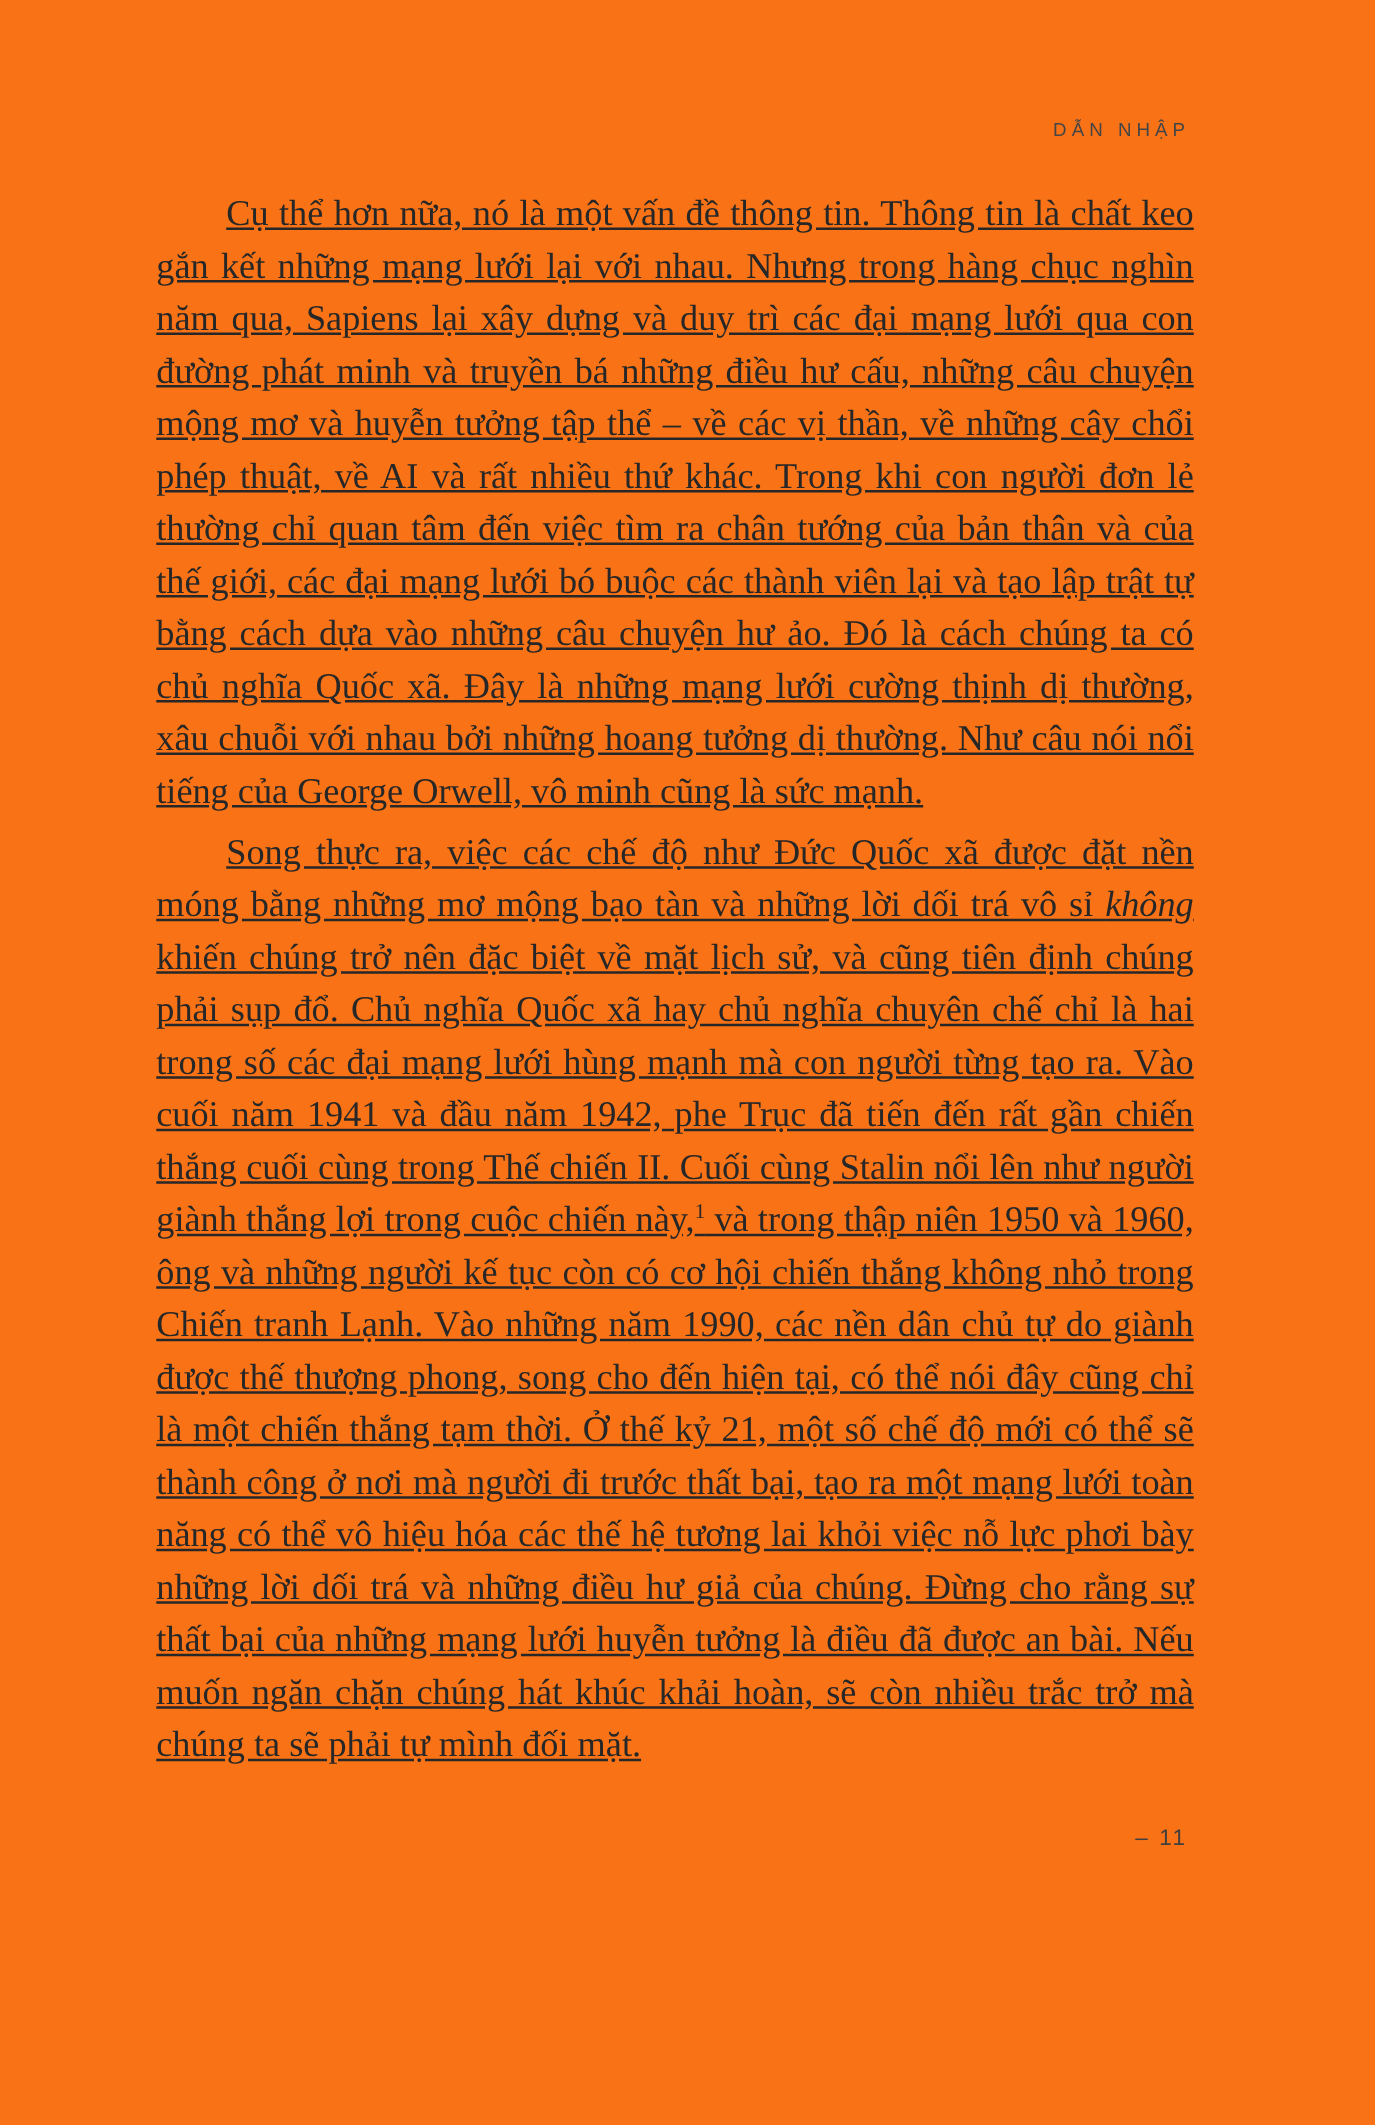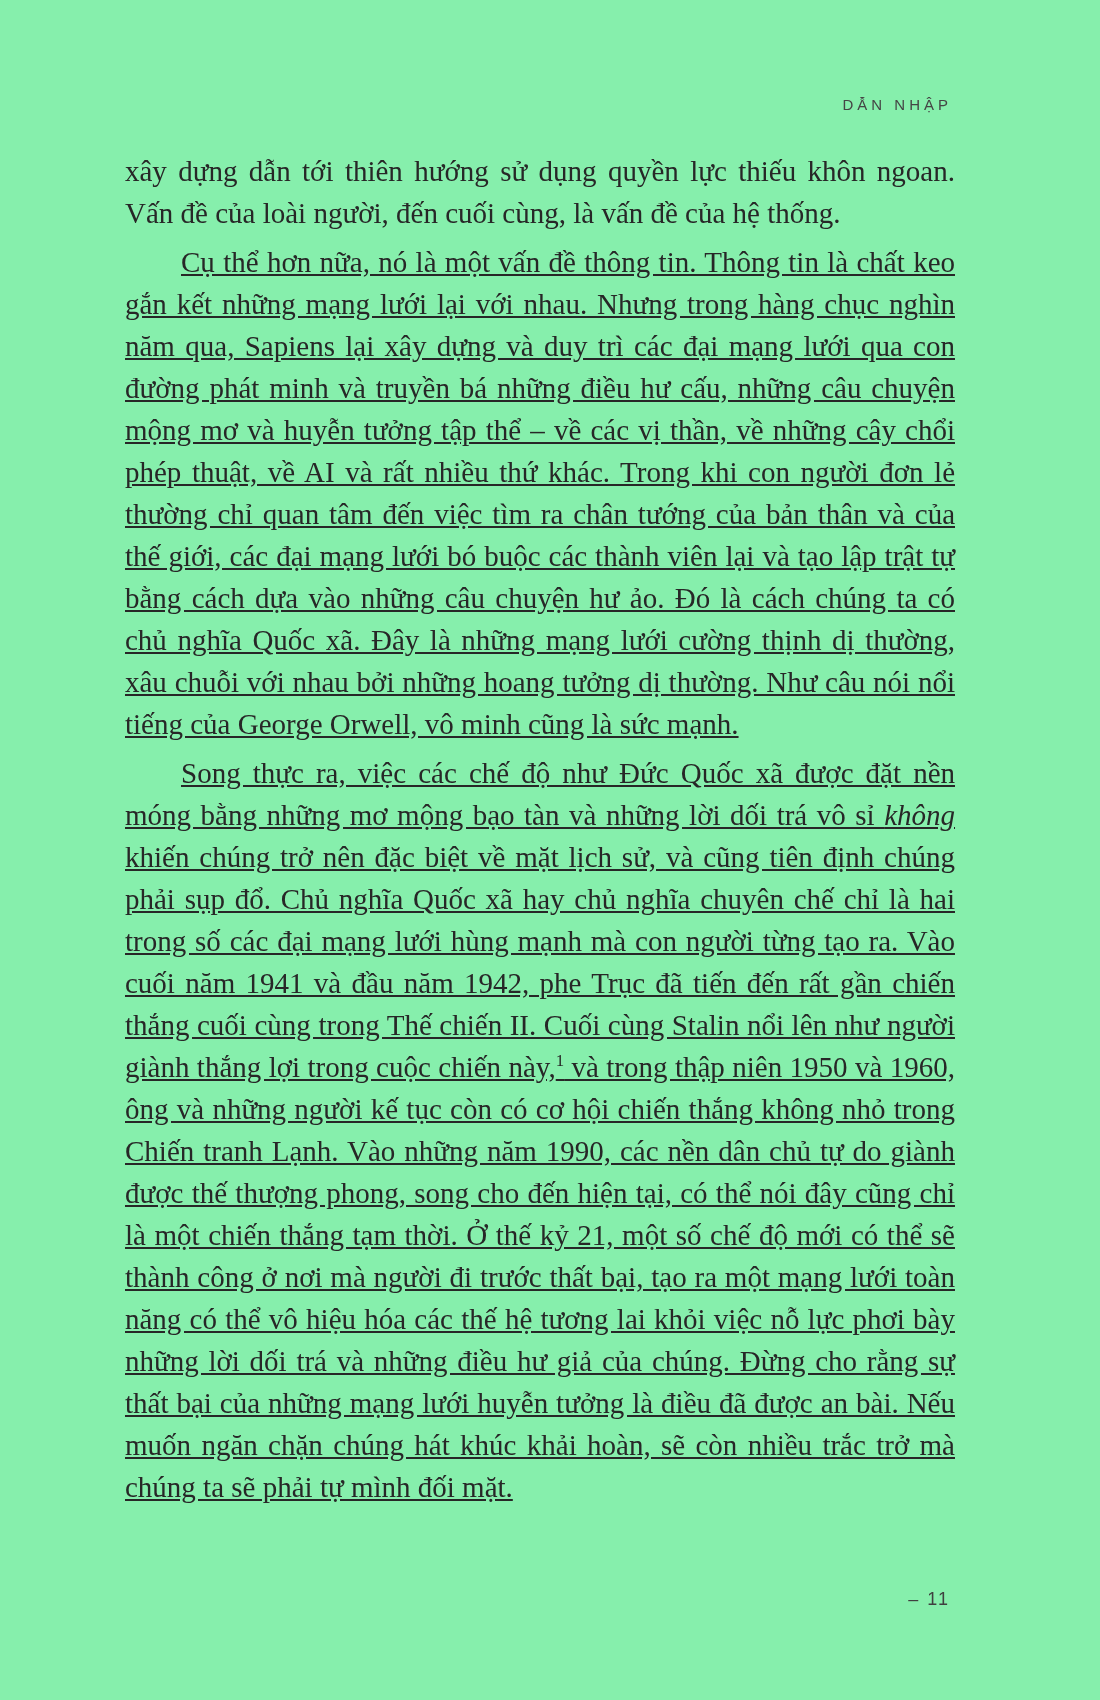--- a/index.html
+++ b/index.html
@@ -1,20 +1,20 @@
 <!DOCTYPE html>
 <html lang="vi"><head>
 <meta charset="utf-8">
 <style>
   html, body { margin: 0; padding: 0; background: #ffffff; }
   .page {
     position: relative;
     width: 1100px;
     height: 1700px;
-    background: #86efac;
+    background: #f97316;
     overflow: hidden;
     font-family: "Liberation Serif", "DejaVu Serif", serif;
   }
   .running-head {
     position: absolute;
     top: 96px;
     right: 148px;
     font-family: "Liberation Sans", "DejaVu Sans", sans-serif;
     font-size: 15px;
     letter-spacing: 4px;
@@ -31,34 +31,33 @@
     font-size: 29px;
     line-height: 42px;
     text-align: justify;
   }
   .para { margin: 0 0 7px 0; }
   .para.indent { text-indent: 56px; text-decoration: underline; }
   .italic { font-style: italic; }
   sup { font-size: 0.58em; line-height: 0; vertical-align: super; }
   .page-number {
     position: absolute;
-    top: 1589px;
+    top: 1460px;
     right: 150px;
     font-family: "Liberation Sans", "DejaVu Sans", sans-serif;
     font-size: 18px;
     letter-spacing: 2px;
     color: #3f3f3f;
   }
 </style>
 </head>
 <body>
 
 <div class="page">
   <div class="running-head">DẪN NHẬP</div>
 
   <div class="body-text">
-      <p class="para"><span>xây dựng dẫn tới thiên hướng sử dụng quyền lực thiếu khôn ngoan. Vấn đề của loài người, đến cuối cùng, là vấn đề của hệ thống.</span></p>
       <p class="para indent"><span>Cụ thể hơn nữa, nó là một vấn đề thông tin. Thông tin là chất keo gắn kết những mạng lưới lại với nhau. Nhưng trong hàng chục nghìn năm qua, Sapiens lại xây dựng và duy trì các đại mạng lưới qua con đường phát minh và truyền bá những điều hư cấu, những câu chuyện mộng mơ và huyễn tưởng tập thể – về các vị thần, về những cây chổi phép thuật, về AI và rất nhiều thứ khác. Trong khi con người đơn lẻ thường chỉ quan tâm đến việc tìm ra chân tướng của bản thân và của thế giới, các đại mạng lưới bó buộc các thành viên lại và tạo lập trật tự bằng cách dựa vào những câu chuyện hư ảo. Đó là cách chúng ta có chủ nghĩa Quốc xã. Đây là những mạng lưới cường thịnh dị thường, xâu chuỗi với nhau bởi những hoang tưởng dị thường. Như câu nói nổi tiếng của George Orwell, vô minh cũng là sức mạnh.</span></p>
       <p class="para indent"><span>Song thực ra, việc các chế độ như Đức Quốc xã được đặt nền móng bằng những mơ mộng bạo tàn và những lời dối trá vô sỉ </span><span class="italic">không</span><span> khiến chúng trở nên đặc biệt về mặt lịch sử, và cũng tiên định chúng phải sụp đổ. Chủ nghĩa Quốc xã hay chủ nghĩa chuyên chế chỉ là hai trong số các đại mạng lưới hùng mạnh mà con người từng tạo ra. Vào cuối năm 1941 và đầu năm 1942, phe Trục đã tiến đến rất gần chiến thắng cuối cùng trong Thế chiến II. Cuối cùng Stalin nổi lên như người giành thắng lợi trong cuộc chiến này,</span><sup>1</sup><span> và trong thập niên 1950 và 1960, ông và những người kế tục còn có cơ hội chiến thắng không nhỏ trong Chiến tranh Lạnh. Vào những năm 1990, các nền dân chủ tự do giành được thế thượng phong, song cho đến hiện tại, có thể nói đây cũng chỉ là một chiến thắng tạm thời. Ở thế kỷ 21, một số chế độ mới có thể sẽ thành công ở nơi mà người đi trước thất bại, tạo ra một mạng lưới toàn năng có thể vô hiệu hóa các thế hệ tương lai khỏi việc nỗ lực phơi bày những lời dối trá và những điều hư giả của chúng. Đừng cho rằng sự thất bại của những mạng lưới huyễn tưởng là điều đã được an bài. Nếu muốn ngăn chặn chúng hát khúc khải hoàn, sẽ còn nhiều trắc trở mà chúng ta sẽ phải tự mình đối mặt.</span></p>
     </div>
 
   <div class="page-number">– 11</div>
 </div>
 
 </body></html>

